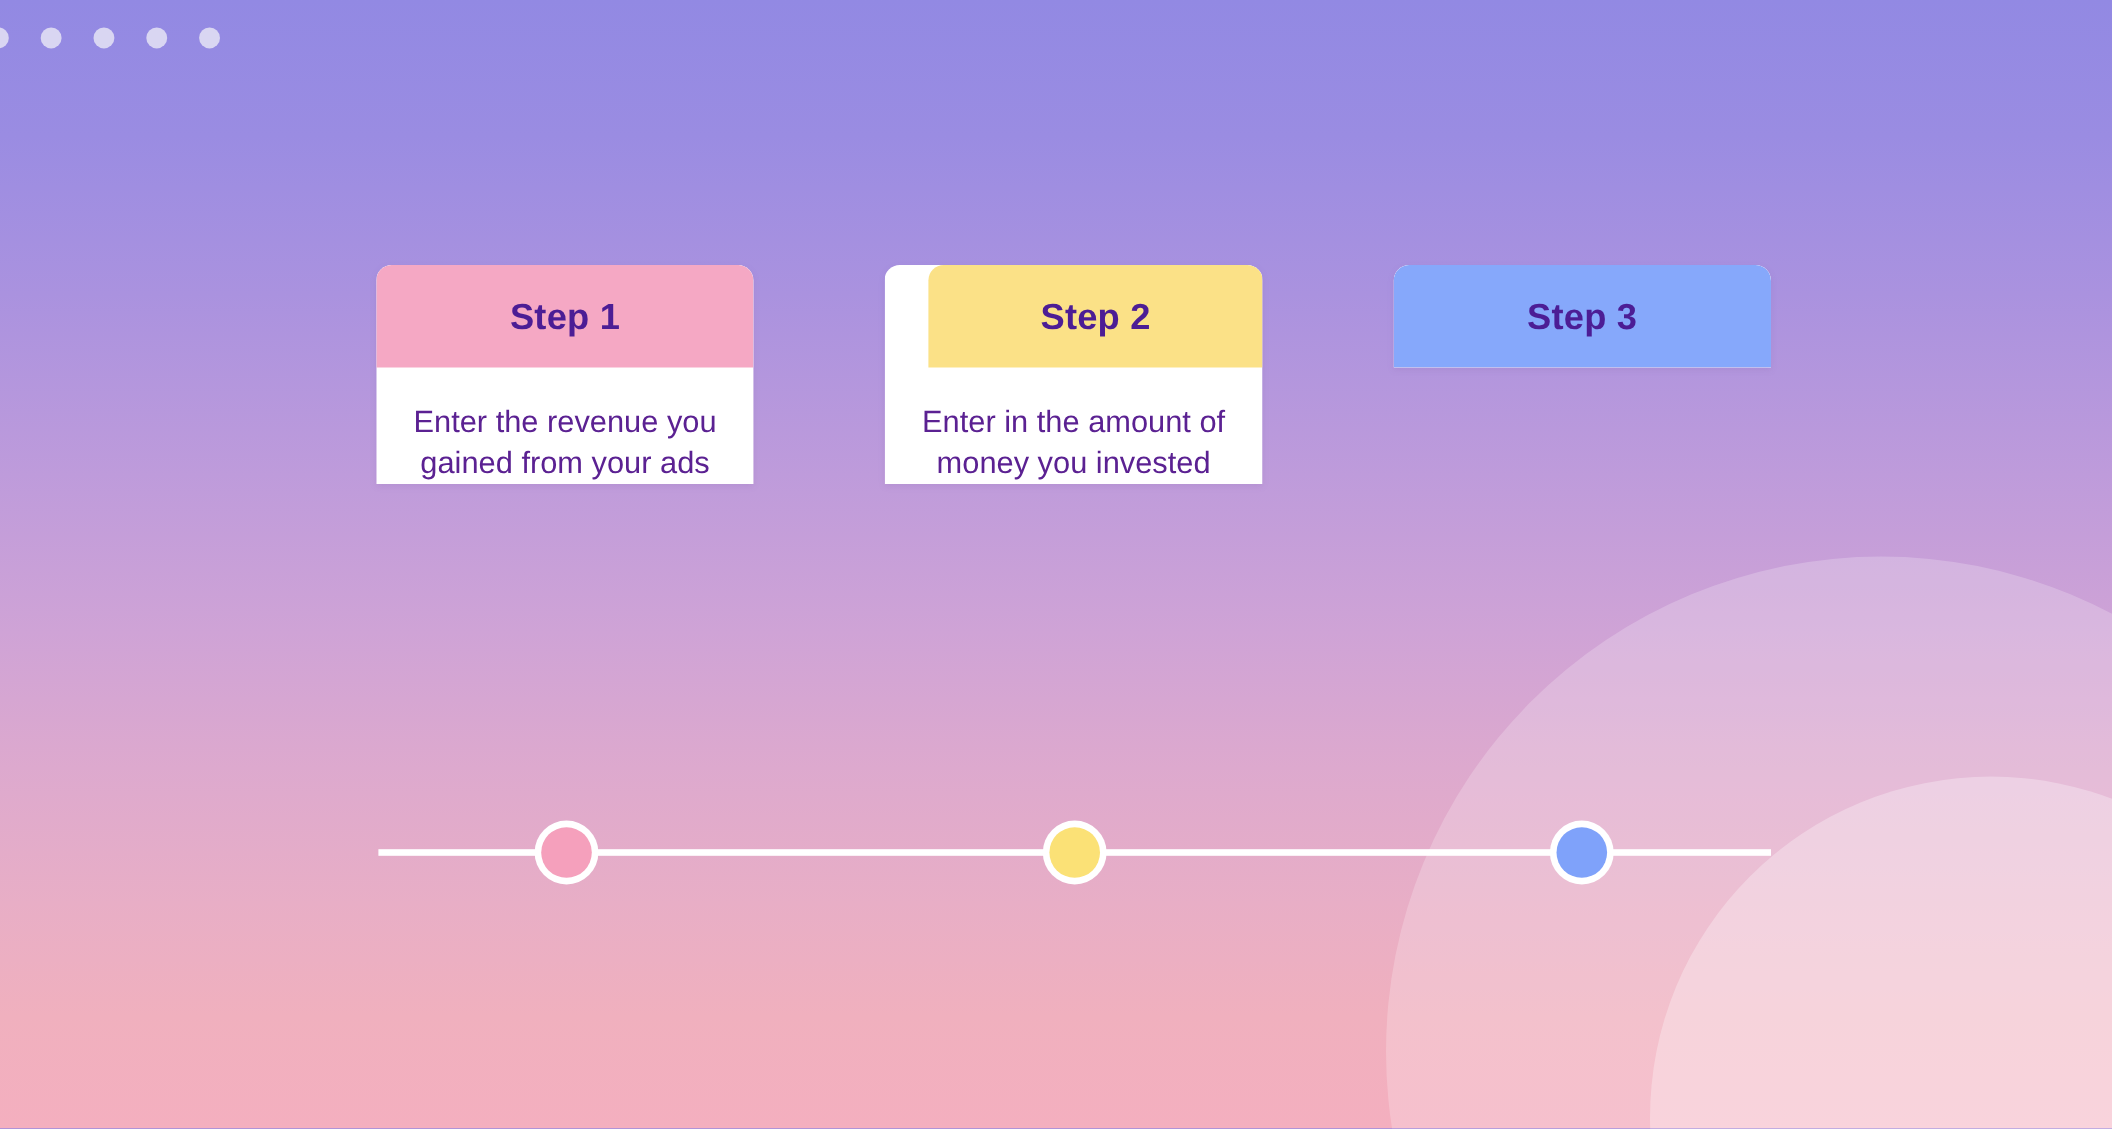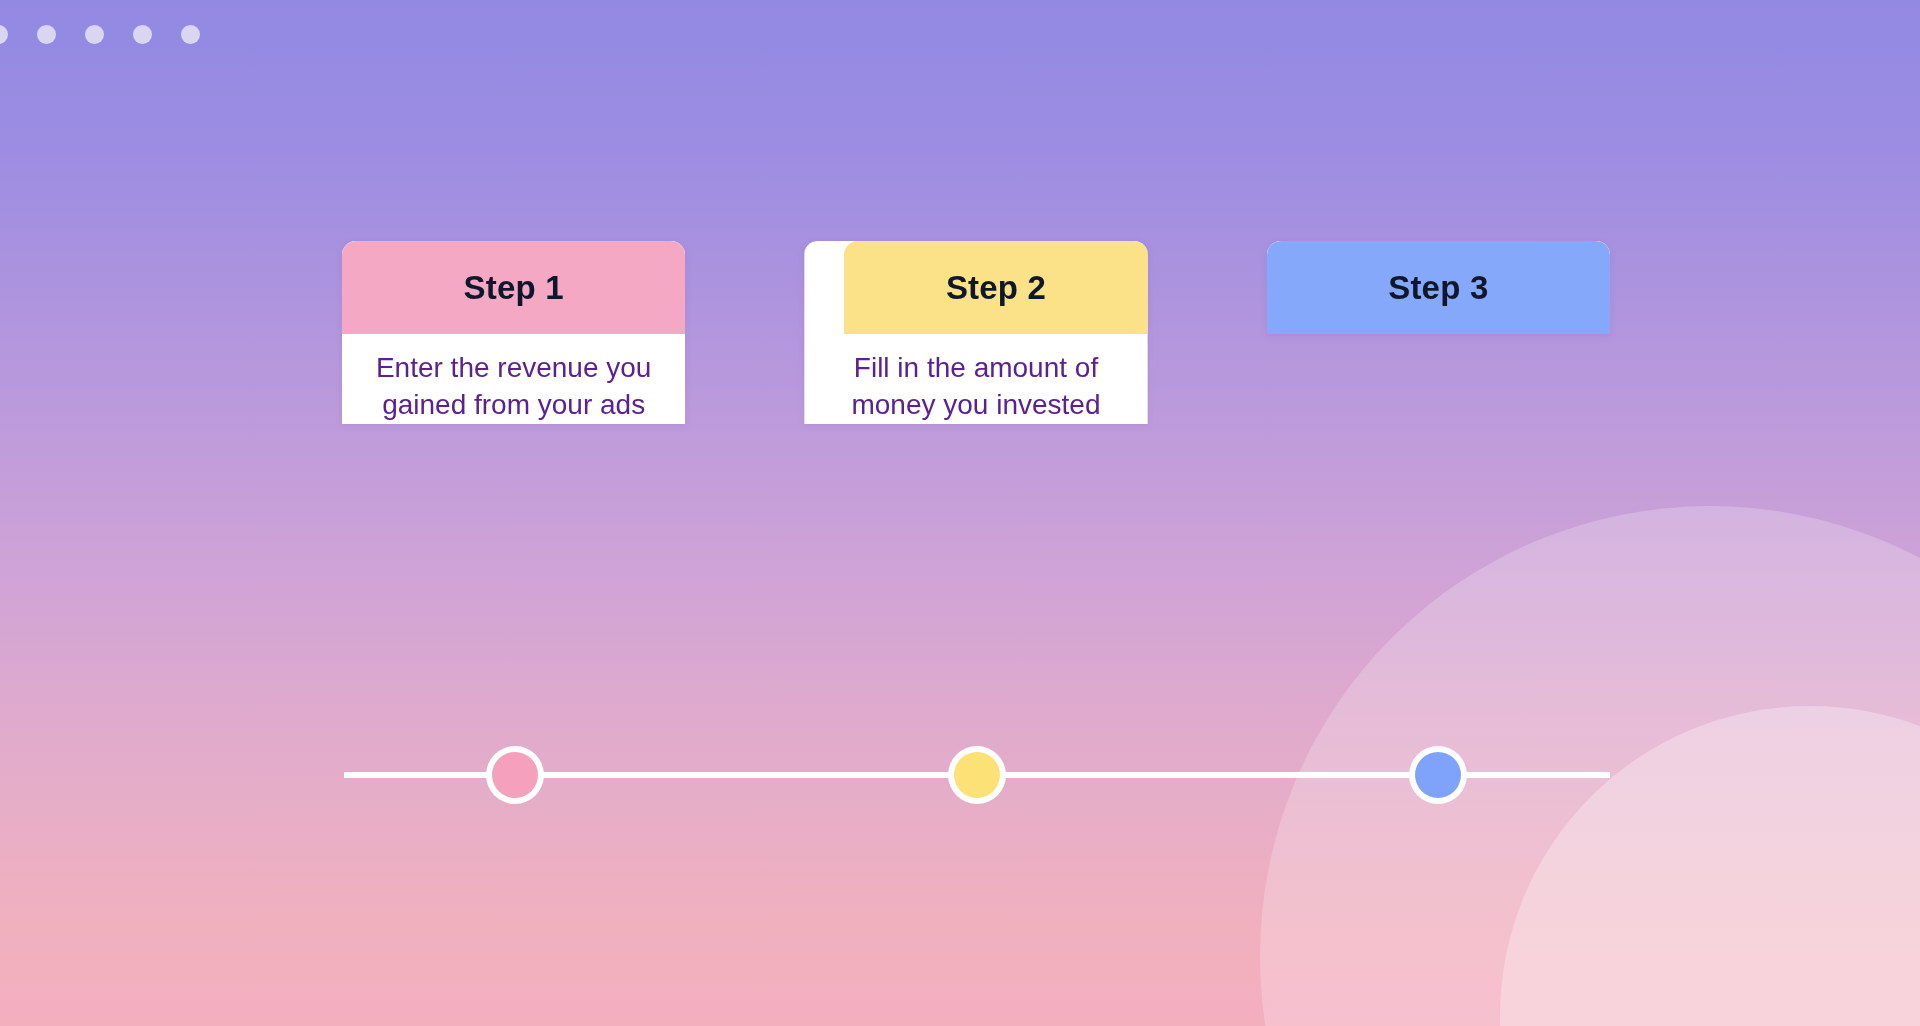--- a/index.html
+++ b/index.html
@@ -100,26 +100,26 @@
   .card-header {
     height: 93px;
     display: flex;
     align-items: center;
     justify-content: center;
     border-radius: 14px 14px 0 0;
   }
   .card-header .title {
     font-size: 33px;
     font-weight: 700;
-    color: #0f172a;
+    color: #4c1d95;
     letter-spacing: 0.2px;
   }
 
   .card-body {
-    padding: 16px 26px 0 26px;
+    padding: 32px 26px 0 26px;
     text-align: center;
   }
   .card-body .desc {
     font-size: 28px;
     line-height: 1.32;
     color: #5B2192;
     font-weight: 500;
   }
   .card-body .desc b { font-weight: 800; }
 
@@ -179,21 +179,21 @@
       </div>
     </div>
   </div>
 
   <div class="card">
     <div class="card-shape">
       <div class="card-header" style="background: rgb(251, 225, 135); margin-left: 40px;">
         <span class="title">Step 2</span>
       </div>
       <div class="card-body">
-        <p class="desc">Fill in the amount of money you invested</p>
+        <p class="desc">Enter in the amount of money you invested</p>
       </div>
     </div>
   </div>
 
   <div class="card">
     <div class="card-shape">
       <div class="card-header" style="background: rgb(134, 168, 251); justify-content: center;">
         <span class="title">Step 3</span>
       </div>
     </div>

